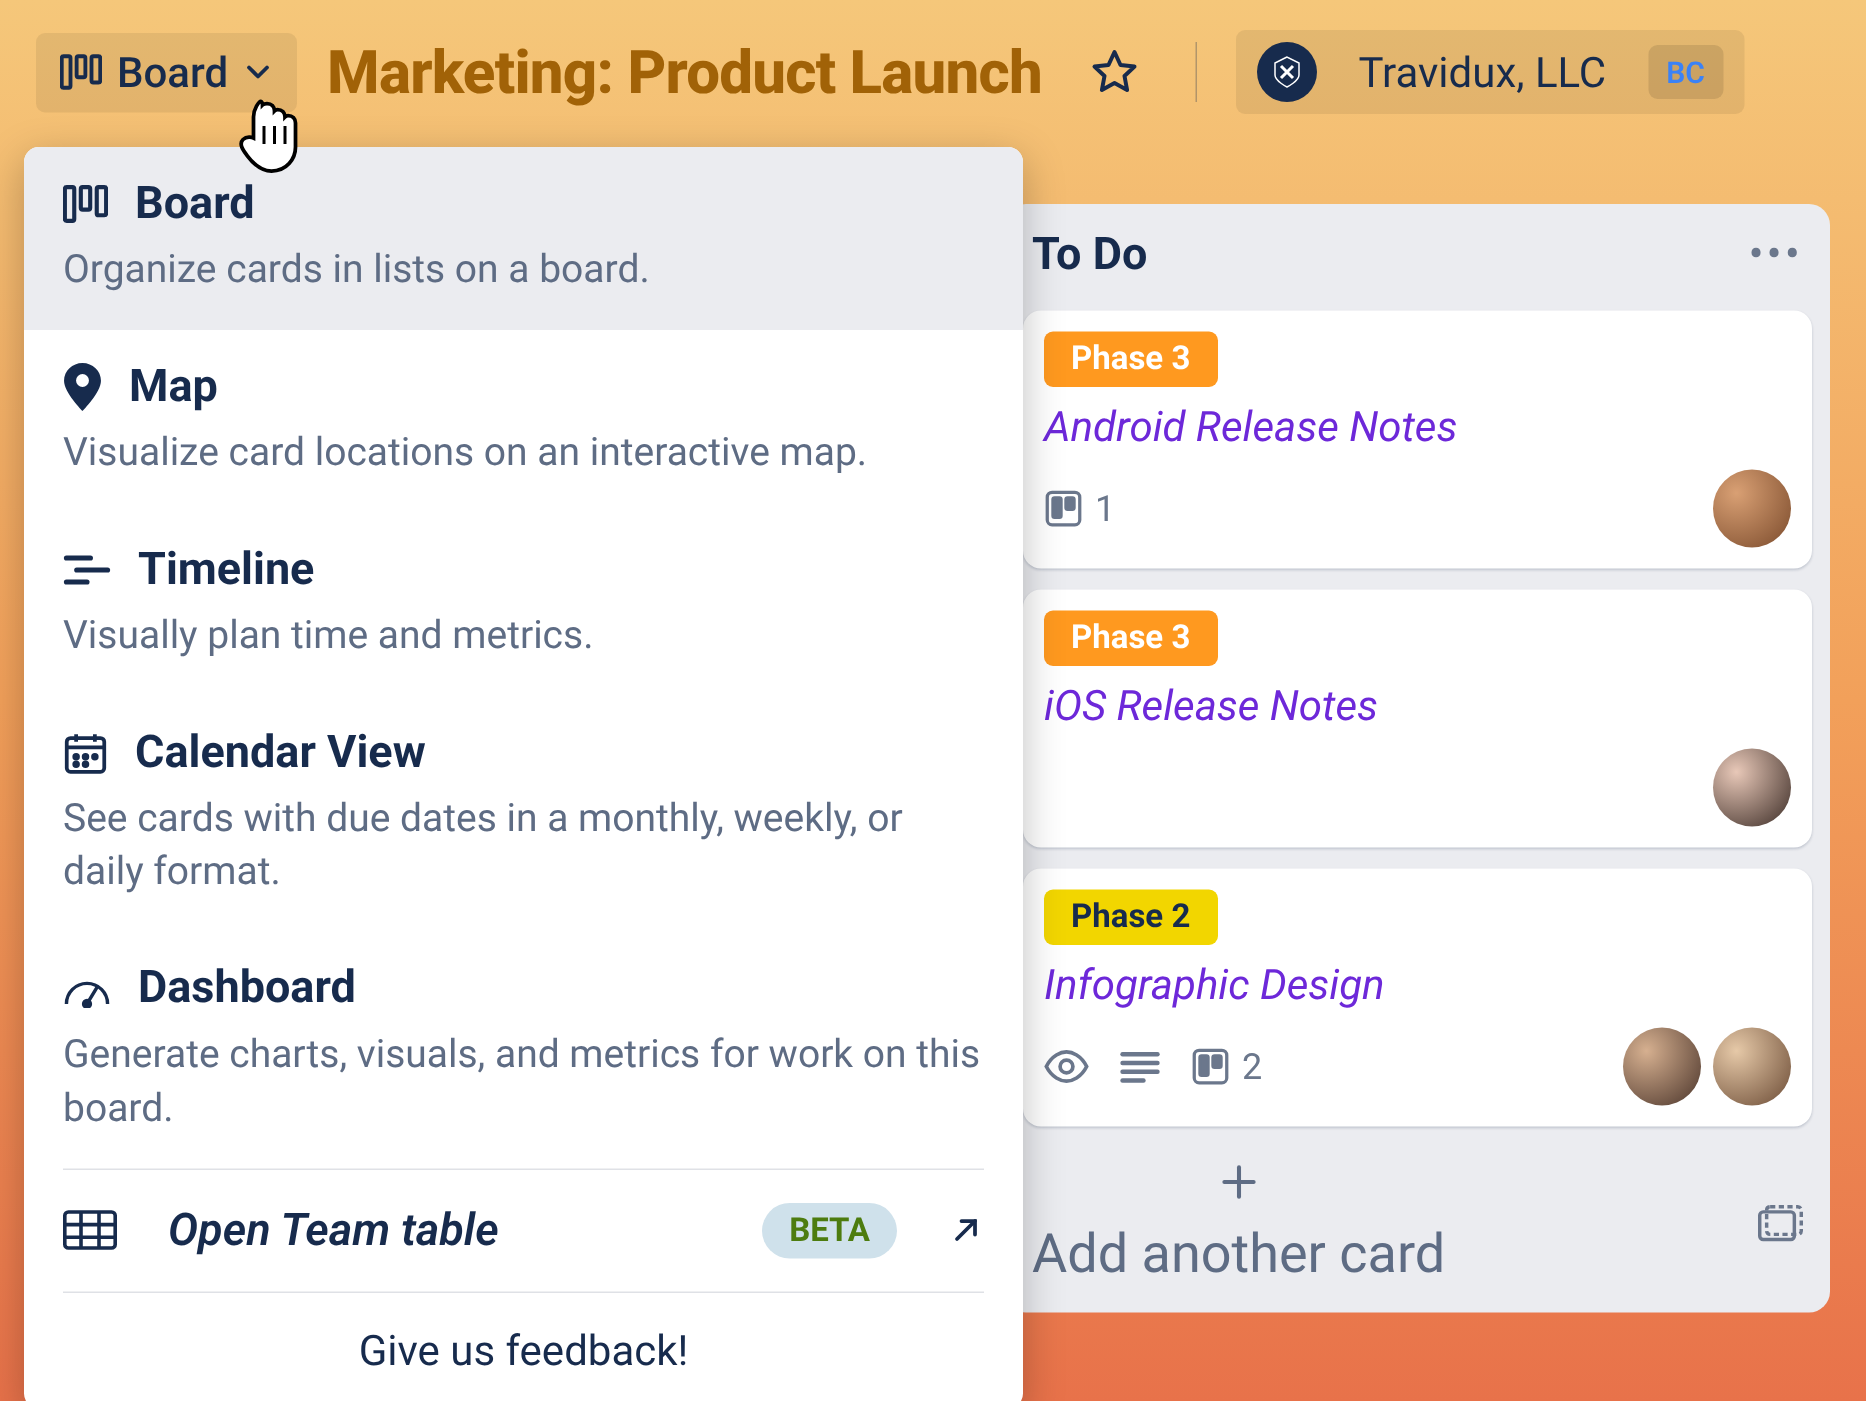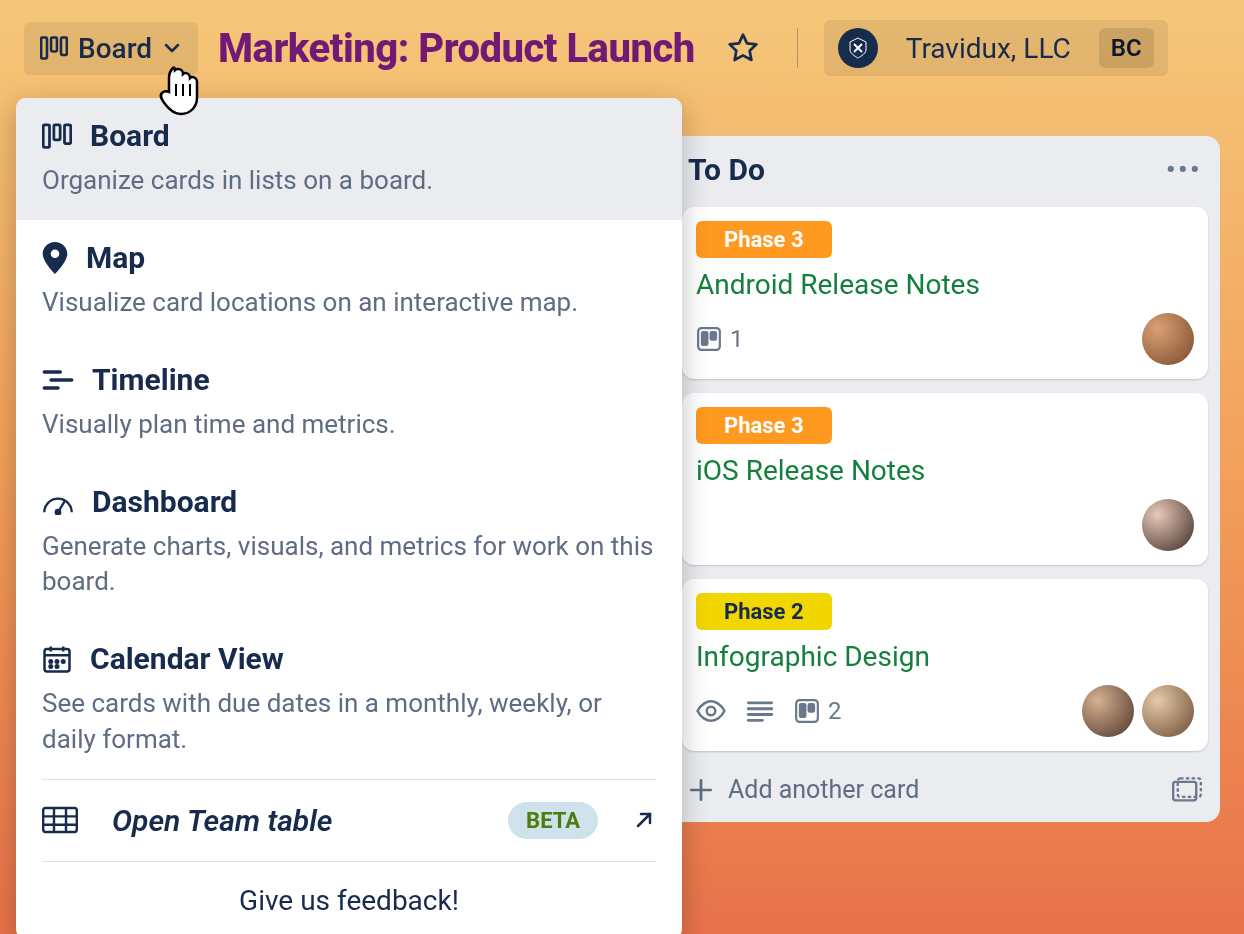--- a/index.html
+++ b/index.html
@@ -26,21 +26,21 @@
   padding: 10px 16px;
   color: #172B4D;
   font-size: 28px;
   font-weight: 500;
   cursor: pointer;
 }
 .view-switcher svg { flex-shrink: 0; }
 .board-title {
   font-size: 40px;
   font-weight: 800;
-  color: #701a75;
+  color: #a16207;
   letter-spacing: -0.5px;
 }
 .star-btn {
   width: 56px;
   height: 56px;
   display: flex;
   align-items: center;
   justify-content: center;
   border-radius: 6px;
   cursor: pointer;
@@ -69,23 +69,23 @@
   display: flex;
   align-items: center;
   justify-content: center;
   color: #fff;
   font-weight: bold;
 }
 .user-badge {
   background: rgba(0,0,0,0.1);
   border-radius: 6px;
   padding: 6px 12px;
-  font-size: 24px;
+  font-size: 20px;
   font-weight: 600;
-  color: #0f172a;
+  color: #3b82f6;
 }
 .dropdown {
   position: absolute;
   left: 16px;
   top: 98px;
   width: 666px;
   background: #fff;
   border-radius: 10px;
   box-shadow: 0 8px 28px rgba(0,0,0,0.25);
   overflow: hidden;
@@ -171,32 +171,33 @@
 .card {
   background: #fff;
   border-radius: 12px;
   padding: 14px 14px 14px 14px;
   box-shadow: 0 1px 2px rgba(9,30,66,0.2);
   cursor: pointer;
 }
 .label {
   display: inline-block;
   border-radius: 6px;
-  padding: 6px 28px;
+  padding: 6px 18px;
   color: #fff;
   font-size: 22px;
   font-weight: 700;
   margin-bottom: 10px;
 }
 .label.orange { background: #FF991F; }
 .label.yellow { background: #F2D600; color: #172B4D; }
 .card-title {
   font-size: 28px;
-  color: #15803d;
+  color: #6d28d9;
   margin-bottom: 12px;
+  font-style: italic;
 }
 .card-footer {
   display: flex;
   align-items: center;
   justify-content: space-between;
 }
 .badges {
   display: flex;
   align-items: center;
   gap: 20px;
@@ -216,21 +217,21 @@
 .av3 { background: radial-gradient(circle at 30% 30%, #d6b090, #4a342a); }
 .av4 { background: radial-gradient(circle at 30% 30%, #e6c9a8, #6a4a34); }
 .add-card {
   display: flex;
   align-items: center;
   justify-content: space-between;
   padding: 10px 6px 2px 6px;
 }
 .add-card-left {
   display:flex; align-items:center; gap:14px;
-  color:#5E6C84; font-size:25px; cursor:pointer;
+  color:#5E6C84; font-size:36px; cursor:pointer;flex-direction:column;
 }
 .cursor {
   position: absolute;
   left: 155px;
   top: 62px;
   pointer-events: none;
 }
 </style>
 </head>
 <body>
@@ -383,48 +384,48 @@
           <line x1="8" y1="11" x2="26" y2="11"></line>
           <line x1="2" y1="18" x2="14" y2="18"></line>
         </svg>
       <span>Timeline</span>
     </div>
     <div class="di-desc">Visually plan time and metrics.</div>
   </div>
 
   <div class="dropdown-item">
     <div class="di-head">
-      <svg width="32" height="26" viewBox="0 0 28 22" fill="none" stroke="#172B4D" stroke-width="2">
-          <path d="M2 20 A12 12 0 0 1 26 20"></path>
-          <line x1="14" y1="20" x2="20" y2="10" stroke-linecap="round"></line>
-          <circle cx="14" cy="20" r="2" fill="#172B4D"></circle>
-        </svg>
-      <span>Dashboard</span>
-    </div>
-    <div class="di-desc">Generate charts, visuals, and metrics for work on this board.</div>
-  </div>
-
-  <div class="dropdown-item">
-    <div class="di-head">
       <svg width="30" height="30" viewBox="0 0 24 24" fill="none" stroke="#172B4D" stroke-width="2">
           <rect x="2" y="4" width="20" height="18" rx="2"></rect>
           <line x1="2" y1="9" x2="22" y2="9"></line>
           <line x1="7" y1="2" x2="7" y2="6"></line>
           <line x1="17" y1="2" x2="17" y2="6"></line>
           <circle cx="7" cy="14" r="1" fill="#172B4D"></circle>
           <circle cx="12" cy="14" r="1" fill="#172B4D"></circle>
           <circle cx="17" cy="14" r="1" fill="#172B4D"></circle>
           <circle cx="7" cy="18" r="1" fill="#172B4D"></circle>
           <circle cx="12" cy="18" r="1" fill="#172B4D"></circle>
         </svg>
       <span>Calendar View</span>
     </div>
     <div class="di-desc">See cards with due dates in a monthly, weekly, or daily format.</div>
   </div>
 
+  <div class="dropdown-item">
+    <div class="di-head">
+      <svg width="32" height="26" viewBox="0 0 28 22" fill="none" stroke="#172B4D" stroke-width="2">
+          <path d="M2 20 A12 12 0 0 1 26 20"></path>
+          <line x1="14" y1="20" x2="20" y2="10" stroke-linecap="round"></line>
+          <circle cx="14" cy="20" r="2" fill="#172B4D"></circle>
+        </svg>
+      <span>Dashboard</span>
+    </div>
+    <div class="di-desc">Generate charts, visuals, and metrics for work on this board.</div>
+  </div>
+
   <div class="di-sep"></div>
 
   <div class="team-table">
     <svg width="36" height="28" viewBox="0 0 30 22" fill="none" stroke="#172B4D" stroke-width="2">
         <rect x="1" y="1" width="28" height="20" rx="2"></rect>
         <line x1="1" y1="8" x2="29" y2="8"></line>
         <line x1="1" y1="15" x2="29" y2="15"></line>
         <line x1="10" y1="1" x2="10" y2="21"></line>
         <line x1="20" y1="1" x2="20" y2="21"></line>
       </svg>

